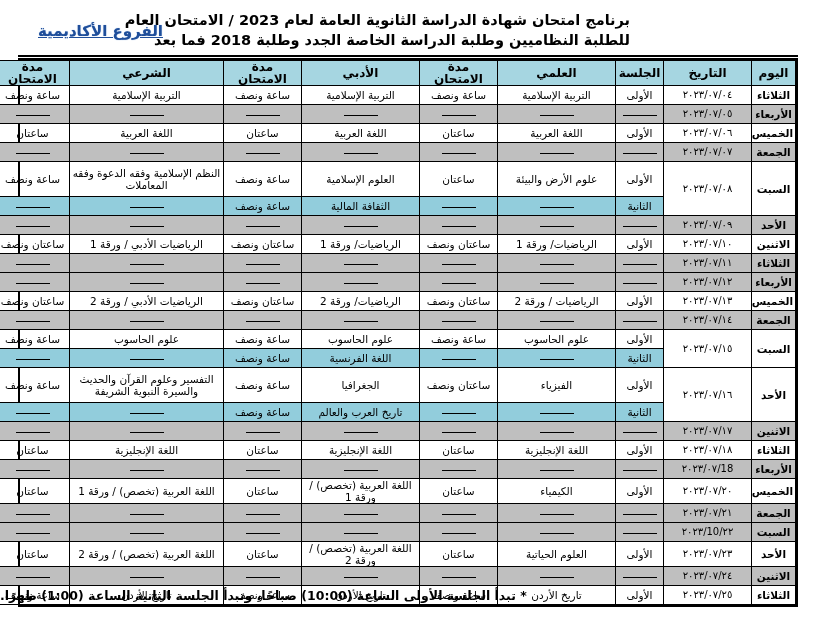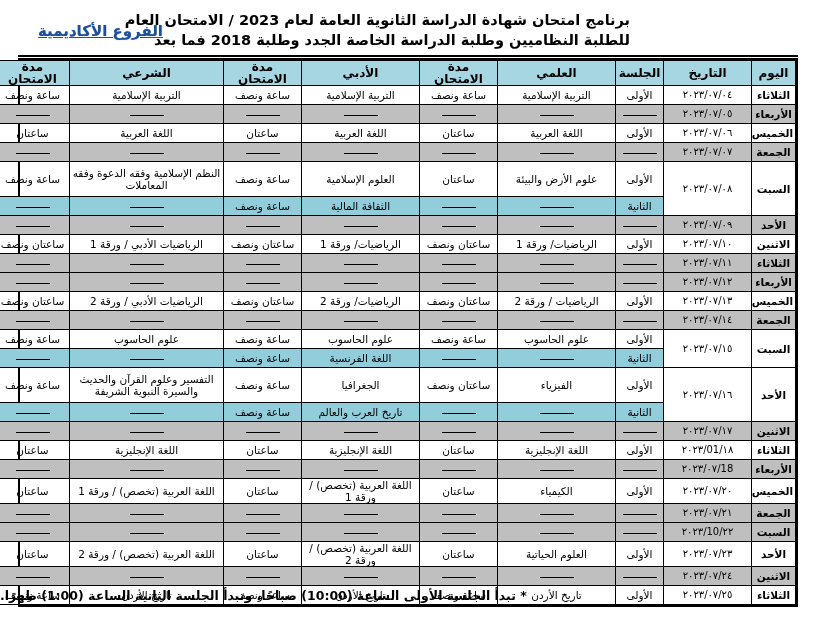--- a/index.html
+++ b/index.html
@@ -238,21 +238,21 @@
           <td><span class="dash"></span></td>
           <td><span class="dash"></span></td>
           <td><span class="dash"></span></td>
           <td><span class="dash"></span></td>
           <td><span class="dash"></span></td>
           <td><span class="dash"></span></td>
           <td><span class="dash"></span></td>
         </tr>
         <tr>
           <td class="day">الثلاثاء</td>
-          <td class="date">٢٠٢٣/01/١٨</td>
+          <td class="date">٢٠٢٣/٠٧/١٨</td>
           <td>الأولى</td>
           <td>اللغة الإنجليزية</td>
           <td>ساعتان</td>
           <td>اللغة الإنجليزية</td>
           <td>ساعتان</td>
           <td>اللغة الإنجليزية</td>
           <td>ساعتان</td>
         </tr>
         <tr class="off">
           <td class="day">الأربعاء</td>

